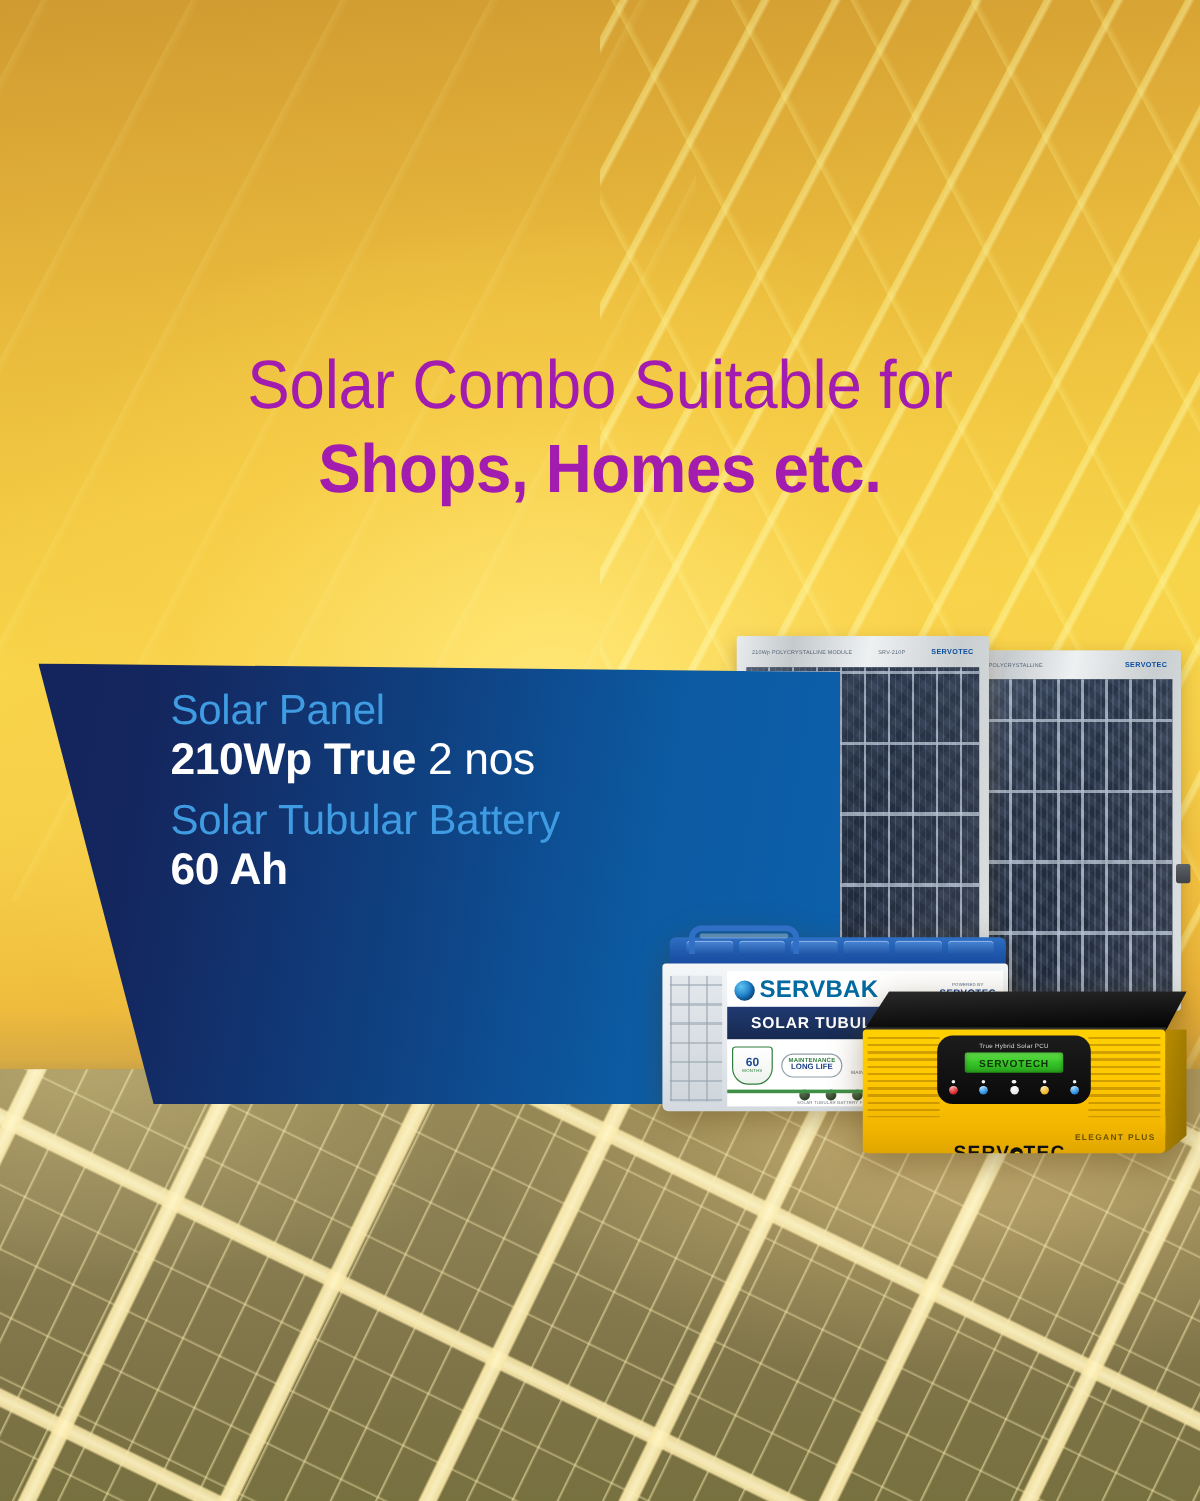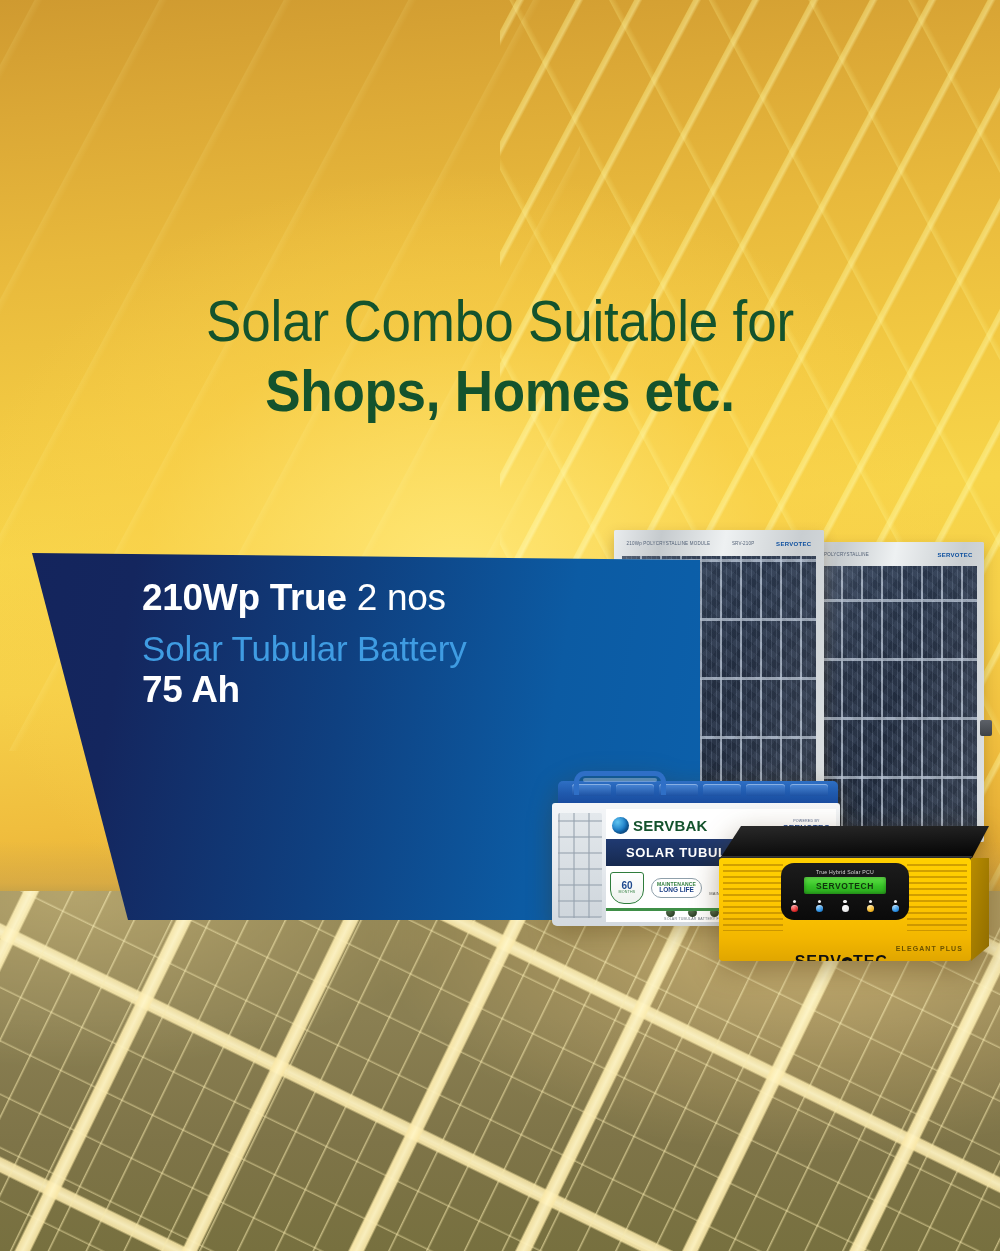--- a/index.html
+++ b/index.html
@@ -114,21 +114,21 @@
   .bg-field-blend {
     position:absolute; left:0; right:0; bottom:340px; height:70px;
     background: linear-gradient(180deg, rgba(226,168,51,0) 0%, rgba(196,160,80,0.45) 60%, rgba(150,140,85,0.75) 100%);
   }
 
   
   .headline {
     position:absolute;
     left:0; right:0; top:292px;
     text-align:center;
-    color:#14532d;
+    color:#a21caf;
     line-height:1.02;
     z-index:6;
   }
   .headline .line1 {
     display:block;
     font-size:57px;
     font-weight:400;
     letter-spacing:-0.2px;
     transform: scaleX(0.93);
   }
@@ -301,21 +301,21 @@
     border-radius:2px;
   }
   .bat-face { position:absolute; left:54px; right:4px; top:6px; bottom:4px; background:#ffffff; }
   .bat-brandrow { position:absolute; left:6px; right:6px; top:5px; height:22px; display:flex; align-items:center; }
   .globe-icon {
     width:17px; height:17px; border-radius:50%;
     background: radial-gradient(circle at 33% 30%, #5fc4f0 0%, #1878c4 55%, #0b4f97 100%);
     box-shadow: inset -2px -2px 3px rgba(0,0,0,0.28);
     margin-right:4px; flex:none;
   }
-  .bat-brand { font-size:15px; font-weight:700; color:#14532d; letter-spacing:0.2px; }
+  .bat-brand { font-size:20px; font-weight:700; color:#0369a1; letter-spacing:0.2px; }
   .bat-cobrand { margin-left:auto; font-size:8px; font-weight:700; color:#123a86; letter-spacing:0.4px; }
   .bat-cobrand small { display:block; font-size:3.6px; font-weight:400; letter-spacing:0.2px; text-align:center; color:#4a5d83; }
   .bat-title {
     position:absolute; left:0; right:0; top:30px; height:27px;
     background: linear-gradient(180deg,#203a72,#16294f);
     display:flex; align-items:center; justify-content:center;
   }
   .bat-title span { color:#fff; font-size:13px; font-weight:700; letter-spacing:0.7px; }
   .bat-badges { position:absolute; left:4px; right:4px; top:62px; height:34px; display:flex; align-items:center; gap:7px; }
   .badge-60 {
@@ -446,26 +446,27 @@
     <span class="line1">Solar Combo Suitable for</span>
     <span class="line2">Shops, Homes etc.</span>
   </div>
 
   <div class="spec-panel"></div>
 
   <div class="spec-list">
 
 
     <div class="spec-item">
+      <span class="spec-label">Solar Panel</span>
       <span class="spec-value"><span>210Wp True</span><span class="qty"> 2 nos</span></span>
     </div>
 
     <div class="spec-item">
       <span class="spec-label">Solar Tubular Battery</span>
-      <span class="spec-value"><span>75 Ah</span><span class="qty"></span></span>
+      <span class="spec-value"><span>60 Ah</span><span class="qty"></span></span>
     </div>
 
   </div>
 
   <div class="panels">
 
     <div class="pv" id="pv-back">
       <div class="frame"></div>
       <div class="label-strip">
         <span class="tiny">210Wp POLYCRYSTALLINE</span>

